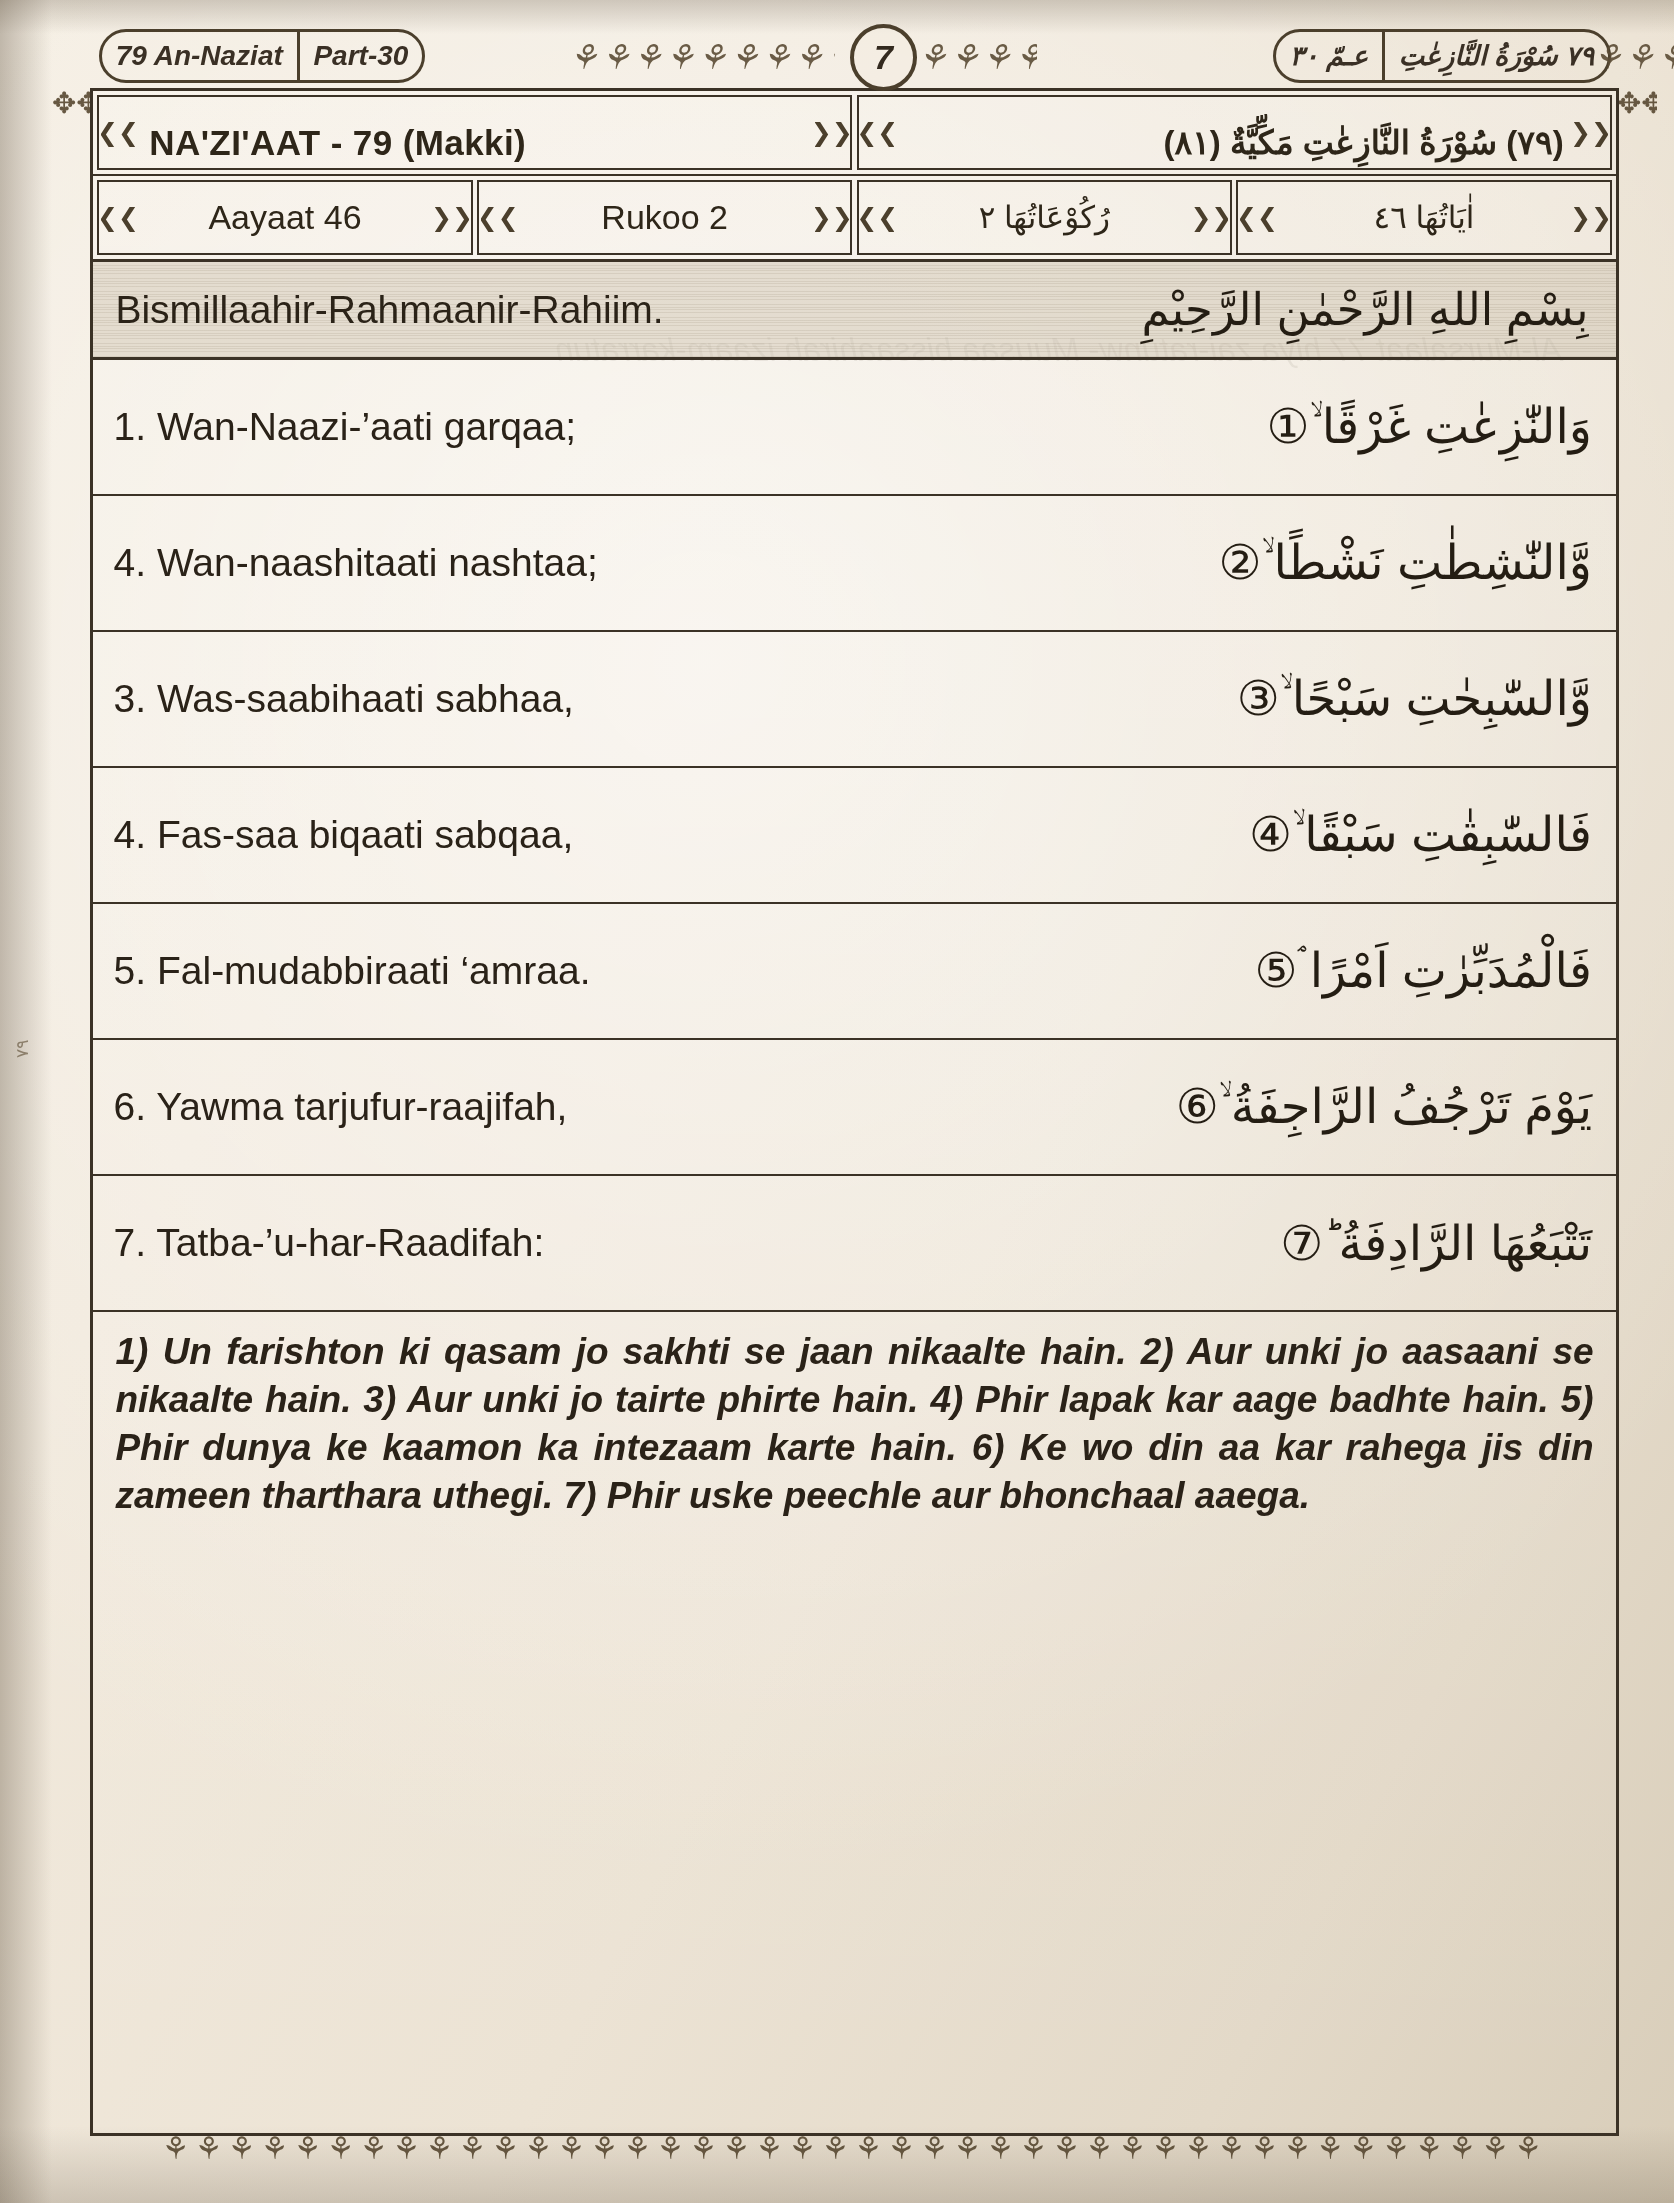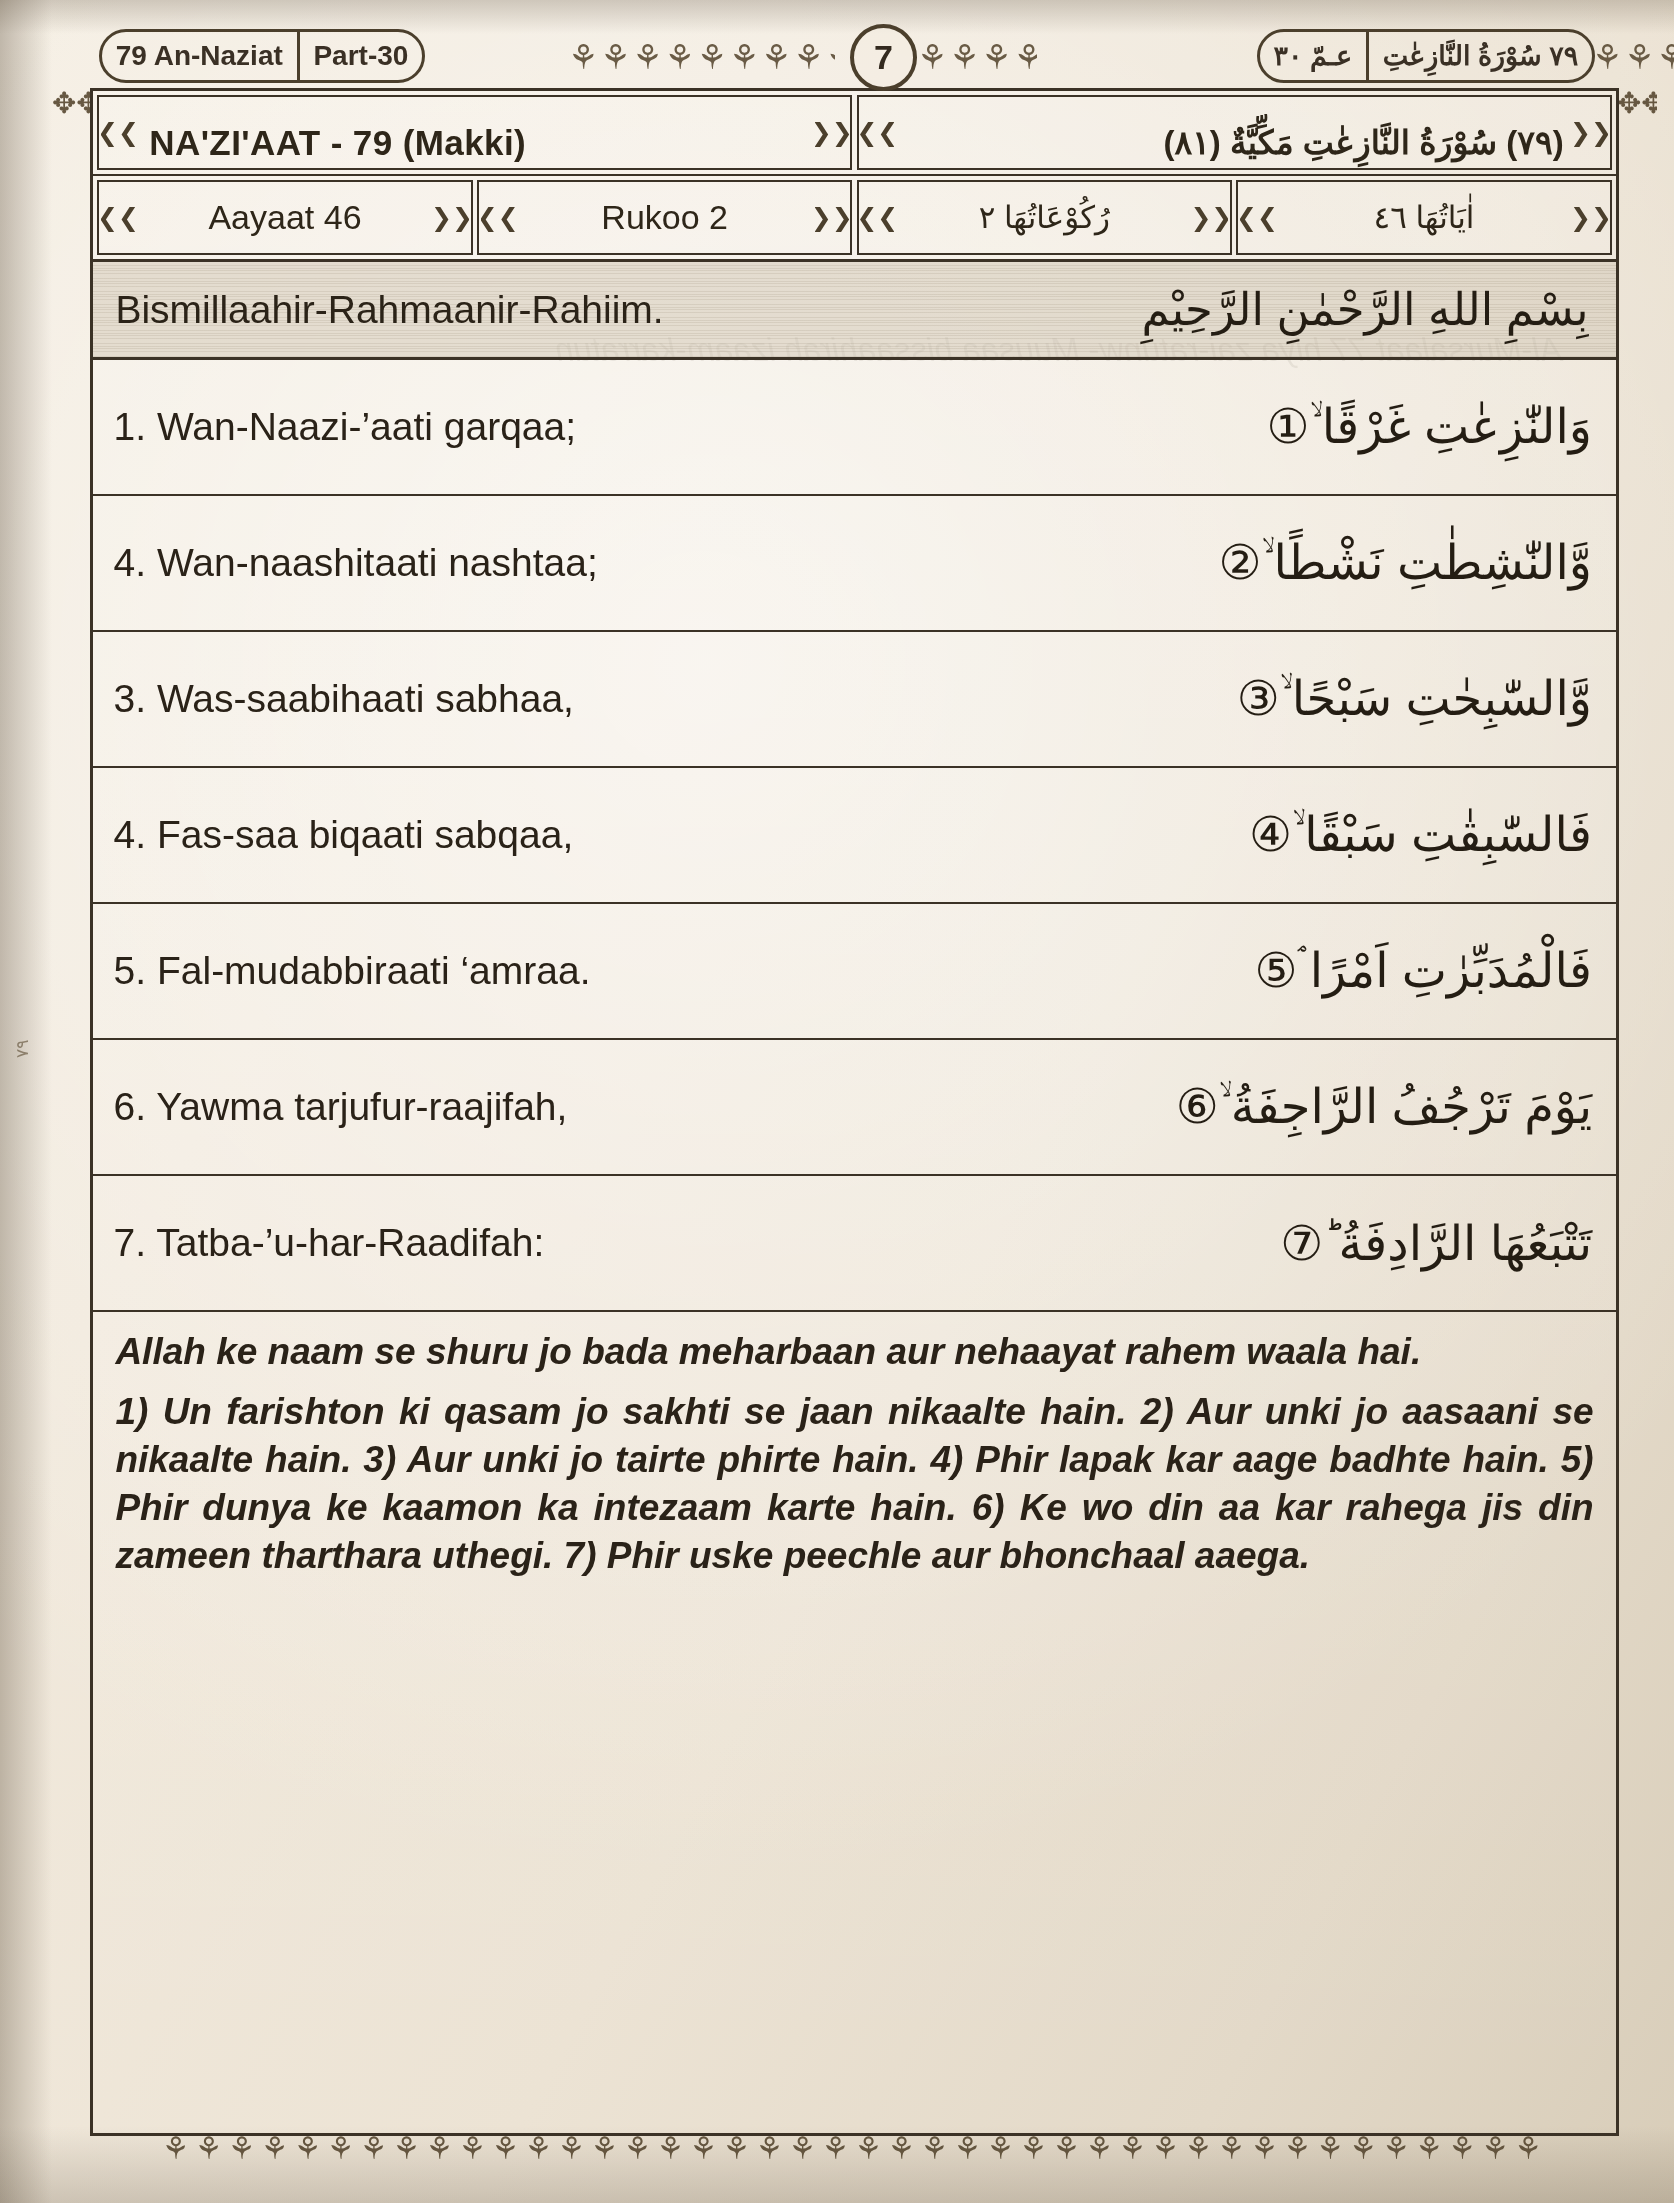--- a/index.html
+++ b/index.html
@@ -25,21 +25,21 @@
     position:absolute;left:0;right:0;top:0;height:34px;
     background:linear-gradient(180deg,rgba(70,55,35,0.22),rgba(70,55,35,0.0));
   }
   .shadow-bottom{
     position:absolute;left:0;right:0;bottom:0;height:77px;
     background:linear-gradient(0deg,rgba(70,55,35,0.20),rgba(70,55,35,0.0));
   }
 
   
   .runhead{
-    position:absolute;left:52px;right:32px;top:26px;height:60px;
+    position:absolute;left:52px;right:16px;top:26px;height:60px;font-style:italic;
   }
   .pill{
     position:absolute;
     border:3.4px solid #4b3f2c;
     border-radius:34px;
     height:48px;
     display:flex;align-items:center;
     color:#3a3025;
     font-weight:bold;
     white-space:nowrap;
@@ -279,21 +279,20 @@
     <div class="verse">
       <span class="tr">6. Yawma tarjufur-raajifah,</span>
       <span class="ar">يَوْمَ تَرْجُفُ الرَّاجِفَةُ ۙ⑥</span>
     </div>
     <div class="verse">
       <span class="tr">7. Tatba-’u-har-Raadifah:</span>
       <span class="ar">تَتْبَعُهَا الرَّادِفَةُ ؕ⑦</span>
     </div>
 
     <div class="trans">
-      <p>Allah ke naam se shuru jo bada meharbaan aur nehaayat rahem waala hai.</p>
       <p>1) Un farishton ki qasam jo sakhti se jaan nikaalte hain. 2) Aur unki jo aasaani se nikaalte hain. 3) Aur unki jo tairte phirte hain. 4) Phir lapak kar aage badhte hain. 5) Phir dunya ke kaamon ka intezaam karte hain. 6) Ke wo din aa kar rahega jis din zameen tharthara uthegi. 7) Phir uske peechle aur bhonchaal aaega.</p>
     </div>
 
   </div>
 </div>
 
 <div class="edge-note">٧٩</div>
 
 <div class="shadow-left"></div>
 <div class="shadow-top"></div>

